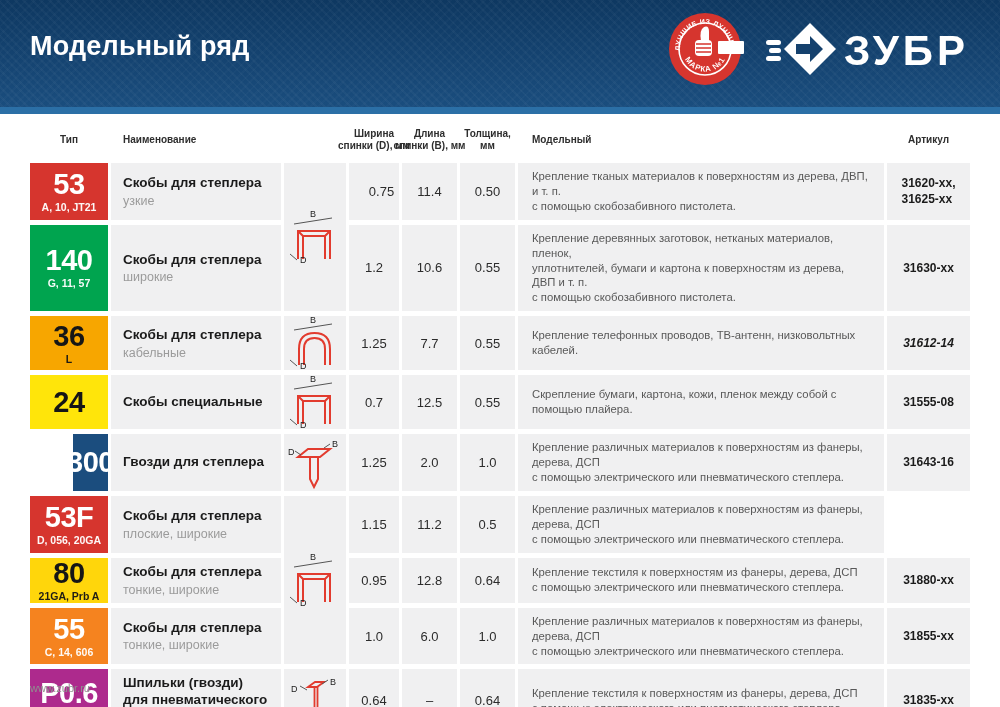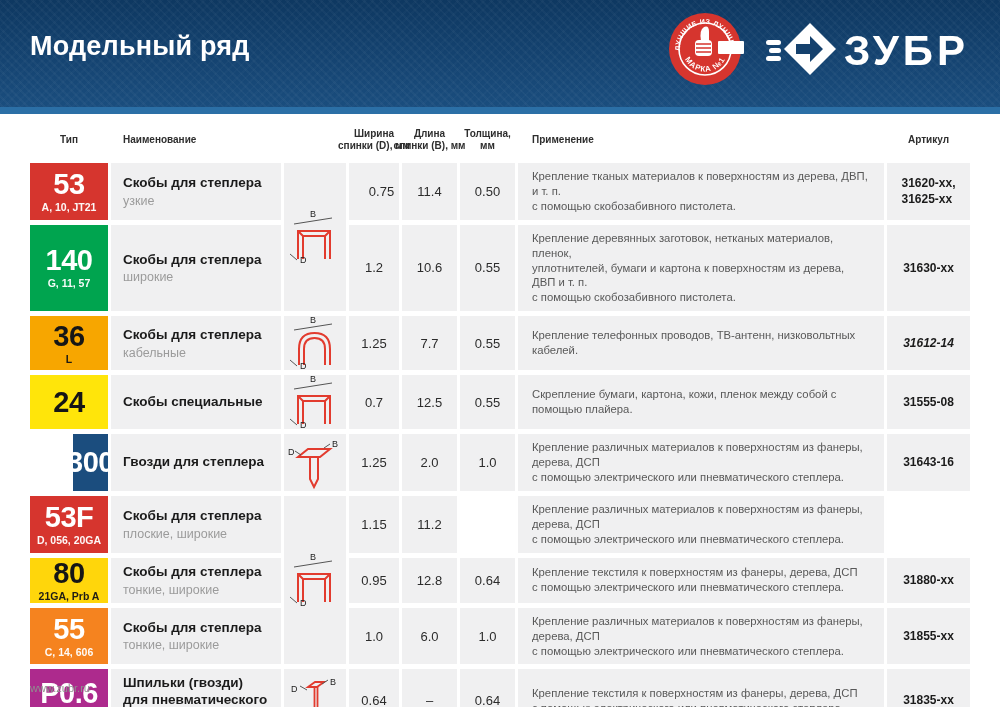--- a/index.html
+++ b/index.html
@@ -90,21 +90,21 @@
   <main>
     <div class="grid">
       <div class="hcell c1"><span>Тип</span></div>
       <div class="hcell c2 hleft hname"><span>Наименование</span></div>
       <div class="hcell c4"><span>Ширина
 спинки (D), мм</span></div>
       <div class="hcell c5"><span>Длина
 спинки (B), мм</span></div>
       <div class="hcell c6"><span>Толщина,
 мм</span></div>
-      <div class="hcell c7 hleft happ"><span>Применение</span></div>
+      <div class="hcell c7 hleft happ"><span>Модельный</span></div>
       <div class="hcell c8"><span>Артикул</span></div>
 
     <div class="cell badge" style="grid-area: 2 / 1; background: rgb(214, 53, 46); color: rgb(255, 255, 255);">
           <div class="badge-num">53</div>
           <div class="badge-sub">A, 10, JT21</div>
         </div>
         <div class="cell name" style="grid-area: 2 / 2;">
           <div class="nm">Скобы для степлера</div>
           <div class="nm-sub">узкие</div>
         </div>
@@ -232,20 +232,21 @@
         <path d="M12 21 L17 26 M44 21 L39 26"></path>
       </g>
       <path d="M8 14 L46 8" stroke="#555" stroke-width="1"></path>
       <text x="24" y="7" font-size="9" fill="#222">B</text>
       <path d="M4 44 L11 50" stroke="#555" stroke-width="1"></path>
       <text x="14" y="53" font-size="9" fill="#222">D</text>
     </svg>
         </div>
         <div class="cell num" style="grid-area: 7 / 4;">1.15</div>
         <div class="cell num" style="grid-area: 7 / 5;">11.2</div>
+        <div class="cell num" style="grid-area: 7 / 6;">0.5</div>
         <div class="cell app" style="grid-area: 7 / 7;">Крепление различных материалов к поверхностям из фанеры, дерева, ДСП
 с помощью электрического или пневматического степлера.</div>
         <div class="cell badge" style="grid-area: 8 / 1; background: rgb(255, 214, 11); color: rgb(22, 22, 22);">
           <div class="badge-num">80</div>
           <div class="badge-sub">21GA, Prb A</div>
         </div>
         <div class="cell name" style="grid-area: 8 / 2;">
           <div class="nm">Скобы для степлера</div>
           <div class="nm-sub">тонкие, широкие</div>
         </div>

